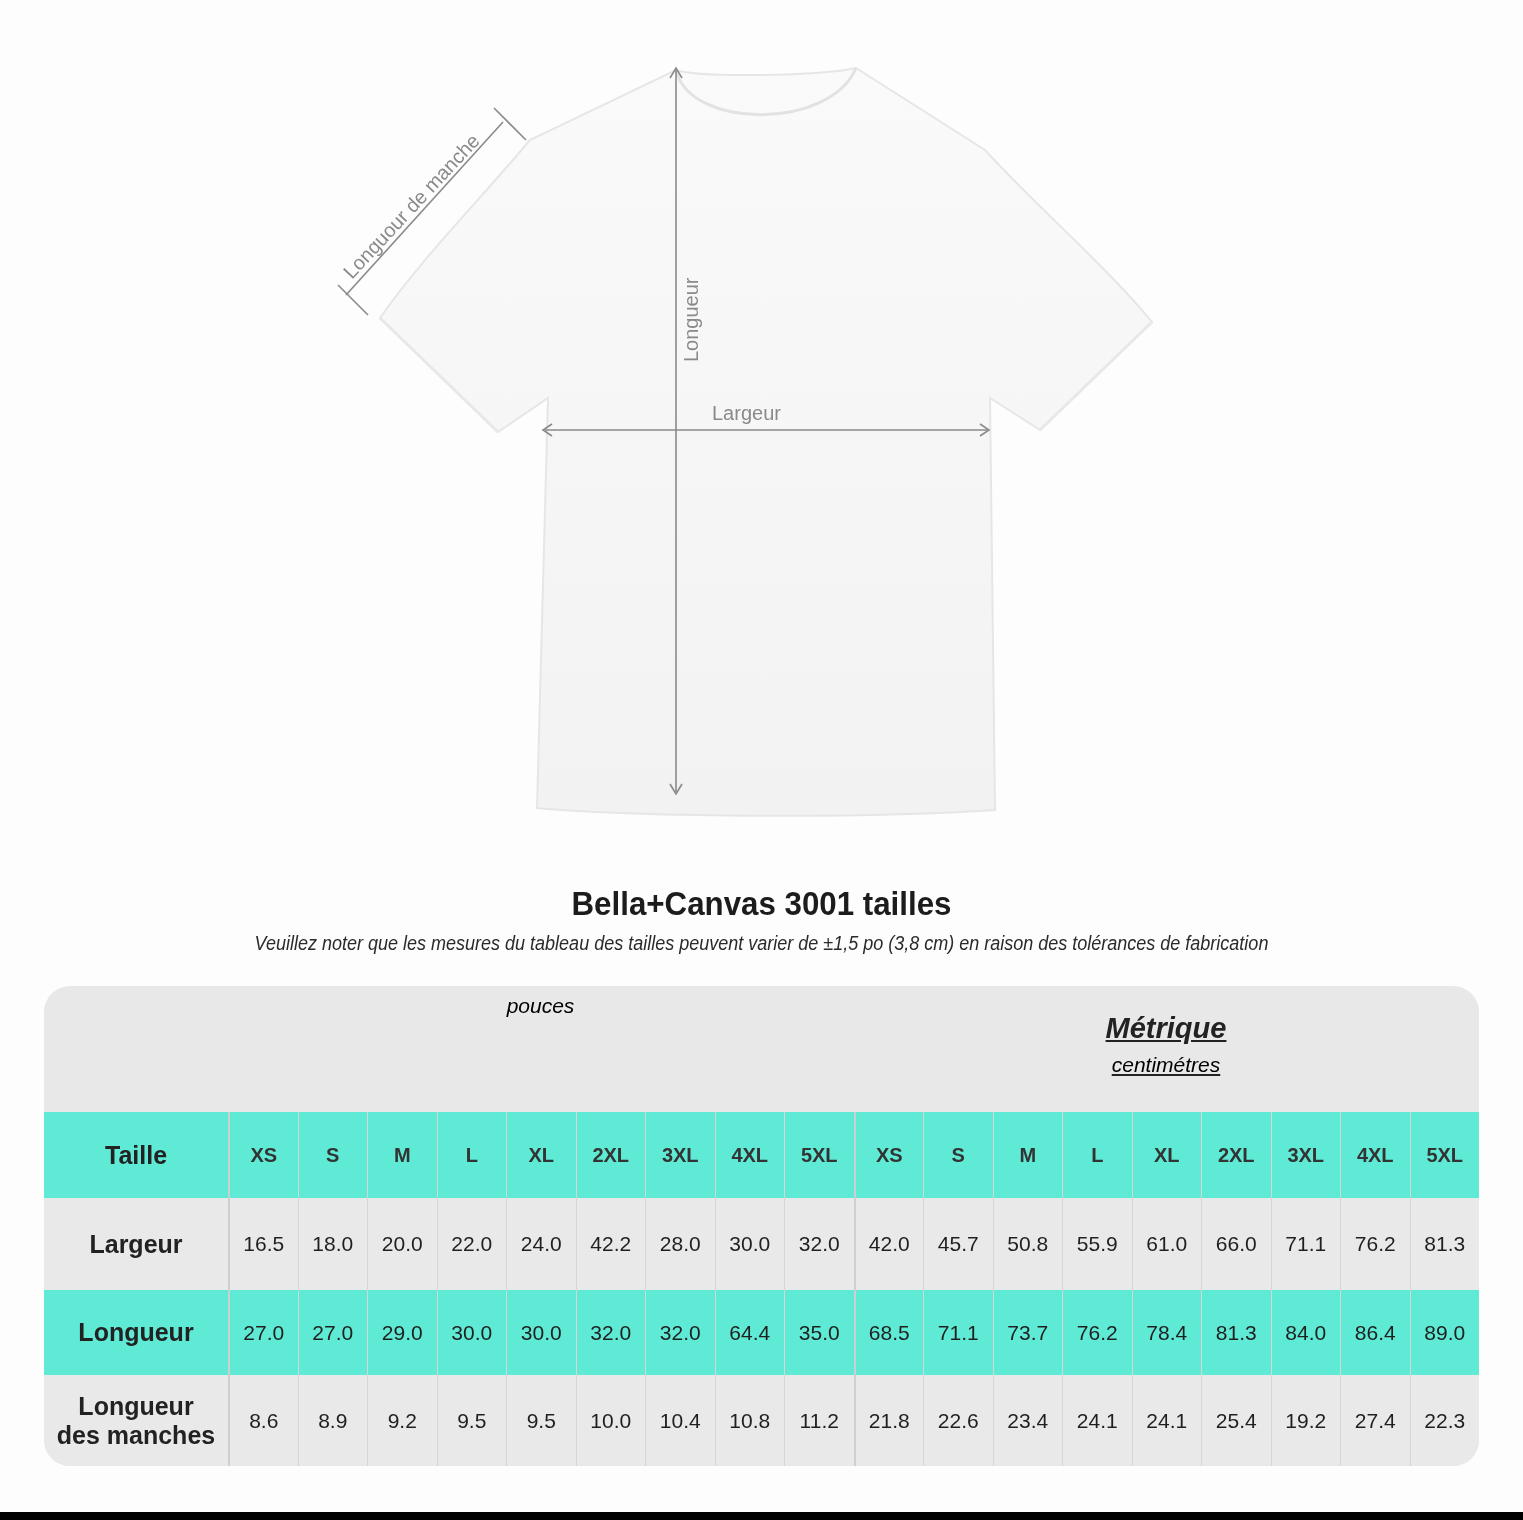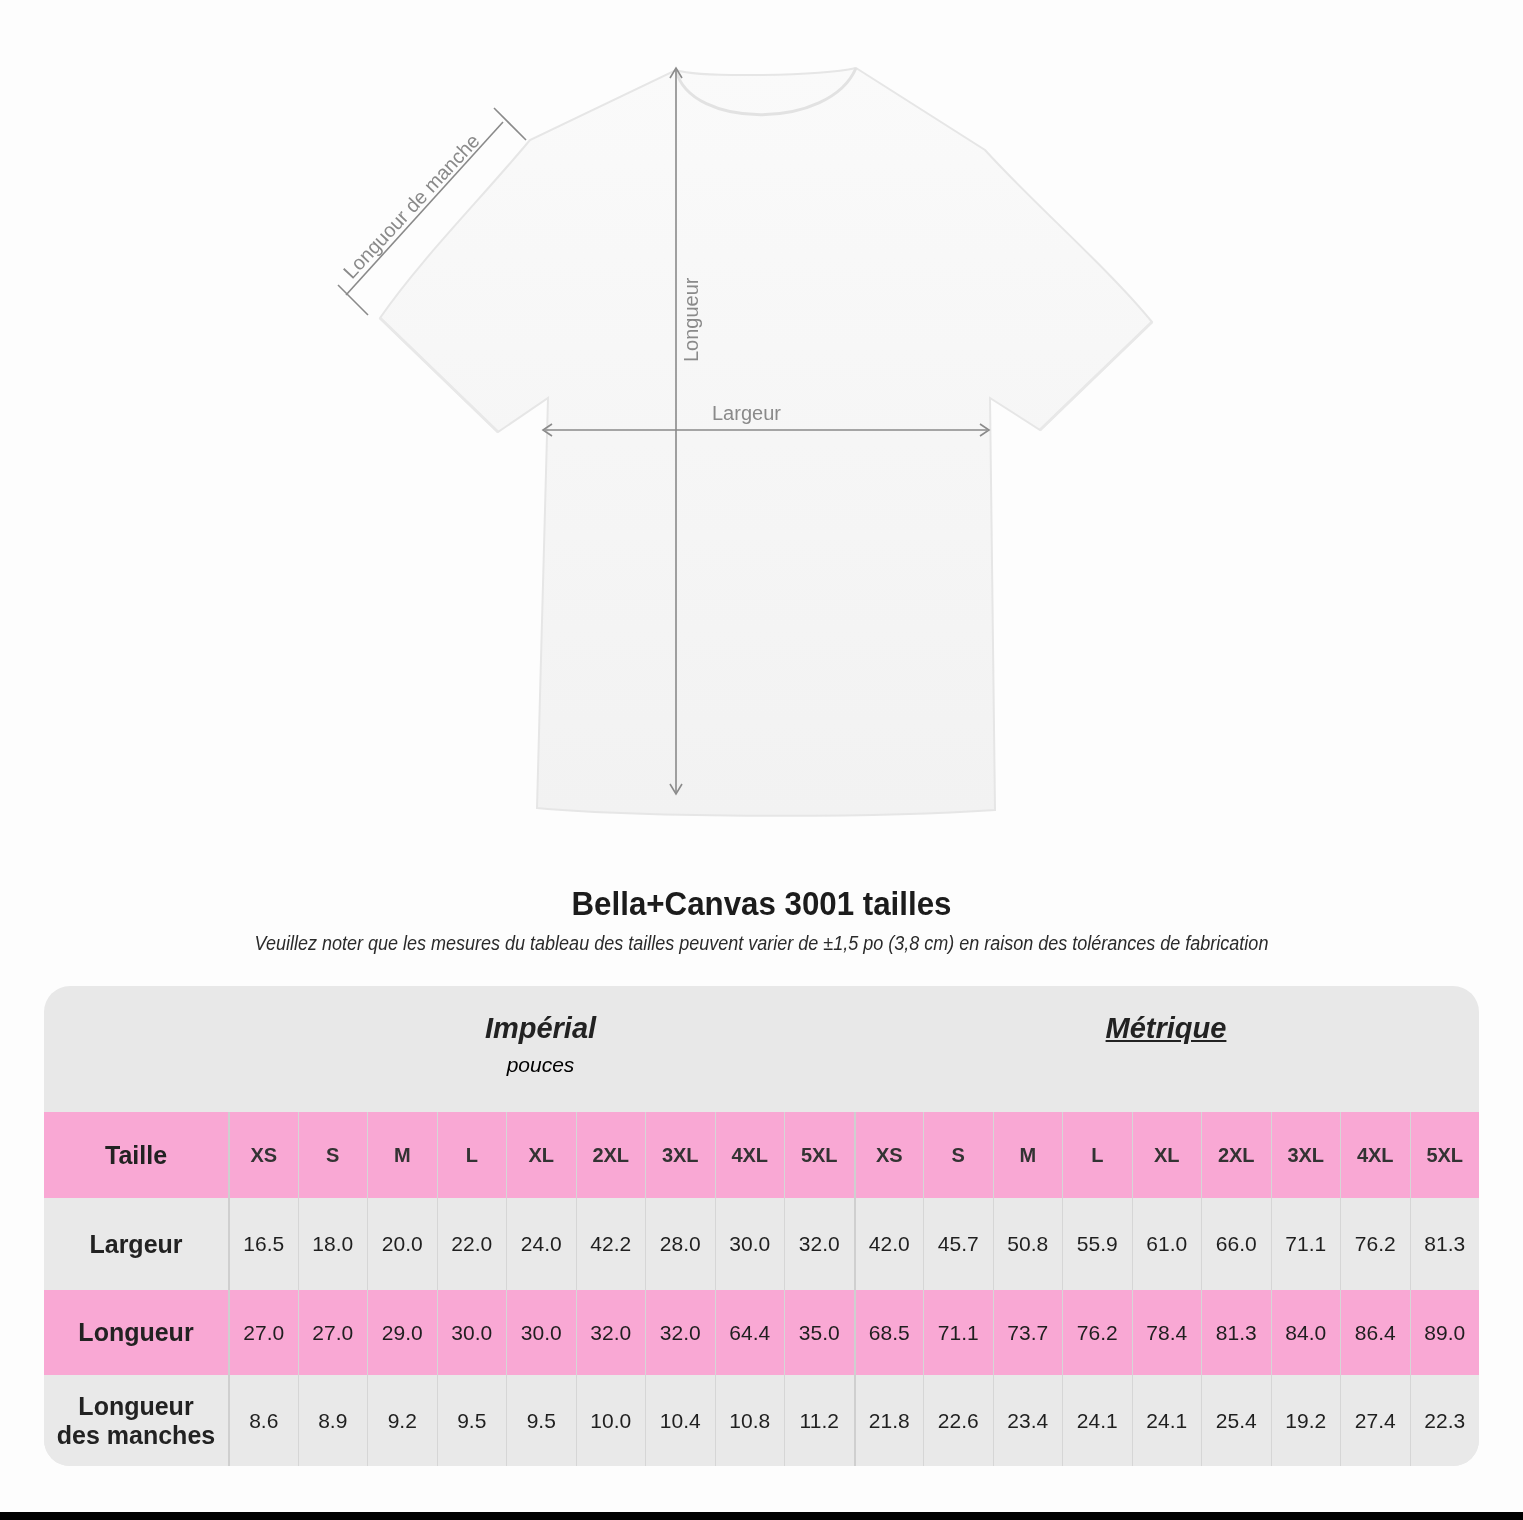--- a/index.html
+++ b/index.html
@@ -5,21 +5,21 @@
   html, body { margin:0; padding:0; }
   body { width:1523px; height:1520px; background:#fdfdfd; position:relative; overflow:hidden; font-family:"Liberation Sans", sans-serif; }
   .shirt-area { position:absolute; left:0; top:0; width:1523px; height:840px; }
   .title { position:absolute; left:0; width:1523px; top:884px; text-align:center; font-size:34px; font-weight:bold; color:#1c1c1c; transform:scaleX(0.92); }
   .subtitle { position:absolute; left:0; width:1523px; top:932px; text-align:center; font-size:20px; font-style:italic; color:#2a2a2a; transform:scaleX(0.9); }
   .table-wrap { position:absolute; left:44px; top:986px; width:1435px; height:480px; background:#e8e8e8; border-radius:26px; overflow:hidden; }
   .unit-head { position:absolute; top:0; height:126px; text-align:center; color:#222; }
   .unit-head .u-title { font-size:29px; font-weight:bold; font-style:italic; margin-top:26px; display:block; }
   .unit-head .u-sub { font-size:21px; font-style:italic; display:block; margin-top:8px; color:#000000; }
   .row { position:absolute; left:0; width:1435px; display:flex; }
-  .row.white { background:#f9a8d4;justify-content:space-between; }
+  .row.white { background:#5eead4;justify-content:space-between; }
   .row.grey { background:#e9e9e9; }
   .cell { flex:0 0 69.5px; display:flex; align-items:center; justify-content:center; font-size:21px; color:#1f1f1f; border-left:1px solid #d6d6d6; box-sizing:border-box; }
   .cell.label { flex:0 0 184px; font-size:25px; font-weight:bold; text-align:center; line-height:29px; border-left:none; color:#222; }
   .row.head .cell { font-weight:bold; font-size:20px; color:#333; }
   .cell.split { border-left:2px solid #cfcfcf; }
   .row.head .cell.label { font-size:25px; color:#222; }
   .first { border-left:2px solid #cfcfcf; }
   .bottom-bar { position:absolute; left:0; top:1512px; width:1523px; height:8px; background:#000; }
 </style>
 </head>
@@ -51,25 +51,25 @@
     <text x="0" y="0" transform="translate(698,362) rotate(-90)" font-family="Liberation Sans, sans-serif" font-size="20" fill="#8a8a8a">Longueur</text>
     <text x="712" y="420" font-family="Liberation Sans, sans-serif" font-size="20" fill="#8a8a8a">Largeur</text>
   </svg>
 </div>
 
 <div class="title">Bella+Canvas 3001 tailles</div>
 <div class="subtitle">Veuillez noter que les mesures du tableau des tailles peuvent varier de ±1,5 po (3,8 cm) en raison des tolérances de fabrication</div>
 
 <div class="table-wrap">
   <div class="unit-head" style="left:184px;width:625px;">
-    <span class="u-title">Impérial</span>
     <span class="u-sub">pouces</span>
   </div>
   <div class="unit-head" style="left:809px;width:626px;text-decoration:underline;">
     <span class="u-title">Métrique</span>
+    <span class="u-sub">centimétres</span>
   </div>
 
   <div class="row white head" style="top:126px;height:86px;">
     <div class="cell label">Taille</div>
     <div class="cell first">XS</div>
     <div class="cell">S</div>
     <div class="cell">M</div>
     <div class="cell">L</div>
     <div class="cell">XL</div>
     <div class="cell">2XL</div>

